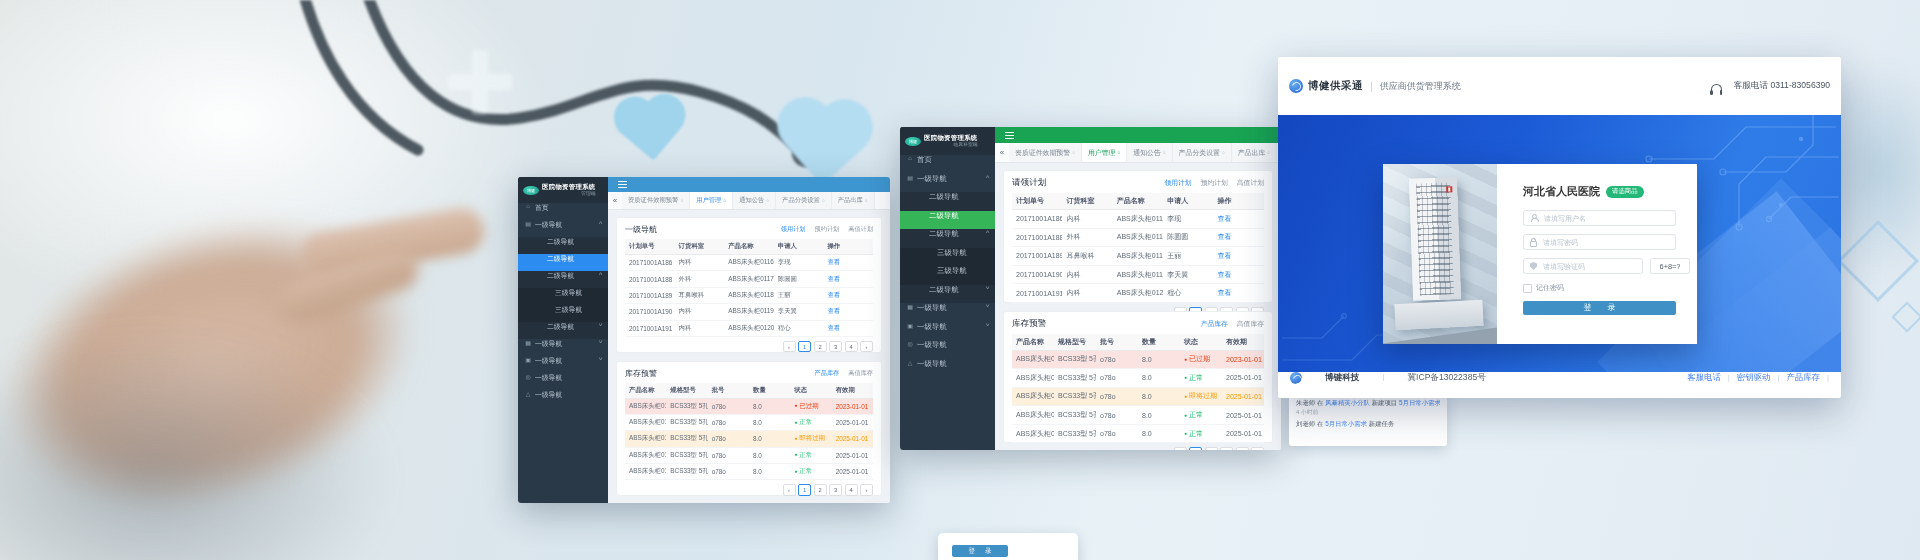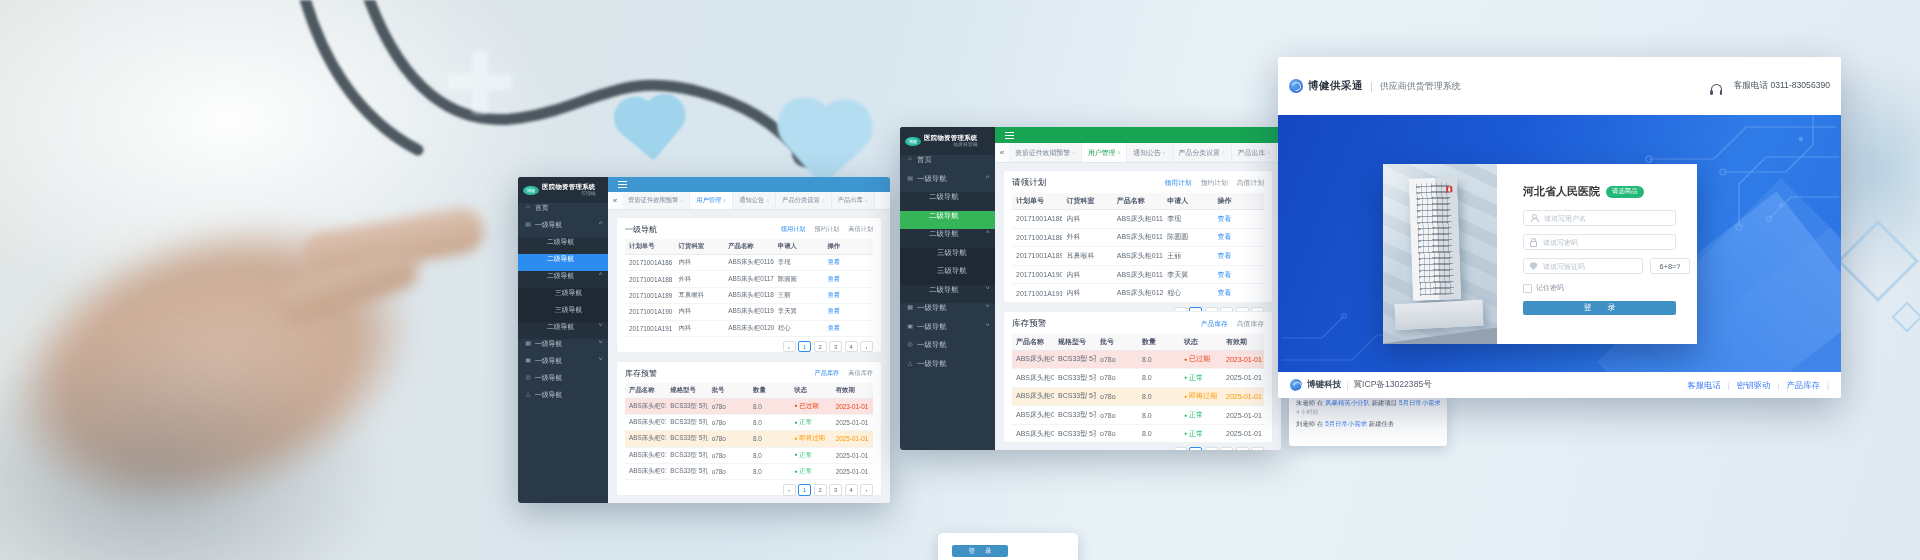--- a/index.html
+++ b/index.html
@@ -123,21 +123,21 @@
   .i-user{width:8px;height:8px;position:relative;flex-shrink:0}
   .i-user::before{content:"";position:absolute;left:2.2px;top:0;width:3px;height:3px;border:1px solid #b9c3cd;border-radius:50%}
   .i-user::after{content:"";position:absolute;left:.6px;bottom:0;width:6px;height:3px;border:1px solid #b9c3cd;border-bottom:none;border-radius:4px 4px 0 0}
   .i-lock{width:7px;height:8.5px;position:relative;flex-shrink:0}
   .i-lock::before{content:"";position:absolute;left:1.4px;top:0;width:3px;height:3.4px;border:1px solid #b9c3cd;border-bottom:none;border-radius:3px 3px 0 0}
   .i-lock::after{content:"";position:absolute;left:0;top:3.4px;width:5.4px;height:4px;border:1px solid #b9c3cd;border-radius:1px}
   .i-shield{width:7px;height:8px;background:#c3ccd5;clip-path:polygon(50% 0,100% 18%,100% 55%,50% 100%,0 55%,0 18%);flex-shrink:0}
   .remember{display:flex;align-items:center;gap:4px;font-size:7px;color:#8892a0;margin:1px 0 8px;cursor:pointer}
   .chk{width:7px;height:7px;border:1px solid #ccd4da;border-radius:1px;background:#fff}
   .login-btn{height:13.5px;background:#3e90c5;color:#fff;font-size:8px;letter-spacing:7px;text-indent:7px;display:flex;align-items:center;justify-content:center;border-radius:2px;cursor:pointer}
-  .sup-foot{height:26px;display:flex;align-items:center;gap:5px;padding:0 12px;flex-shrink:0;font-size:8.6px;color:#3c4754}
+  .sup-foot{height:26px;display:flex;align-items:flex-start;gap:23px;padding:0 12px;flex-shrink:0;font-size:8.6px;color:#3c4754}
   .sup-foot .sup-logo{width:12px;height:12px}
   .foot-co{font-weight:bold}
   .foot-icp{color:#555f6b}
   .foot-links{margin-left:auto;display:flex;align-items:center;gap:7px;font-size:8.4px;color:#3f7ef7}
   .foot-sep{color:#c9d2db;font-size:8px}
   .foot-link{cursor:pointer}
   
   .feed-card{position:absolute;left:1289px;top:392px;width:158px;height:54px;background:#fff;border-radius:3px;box-shadow:0 4px 14px rgba(30,50,80,.18);z-index:3;padding:6px 7px;box-sizing:border-box;overflow:hidden}
   .feed-item{font-size:6.4px;color:#5a6470;line-height:1.55;white-space:nowrap;overflow:hidden}
   .feed-item .lnk{color:#4186f5}

